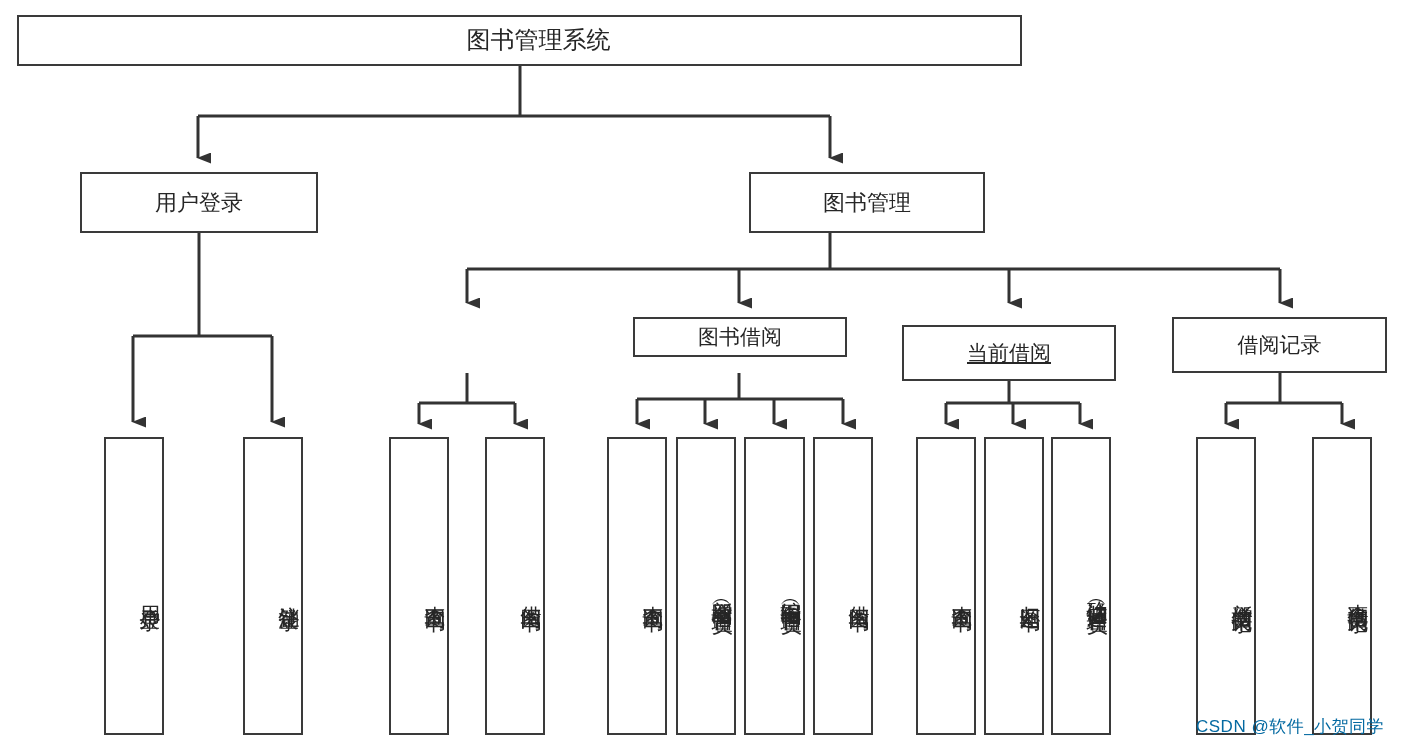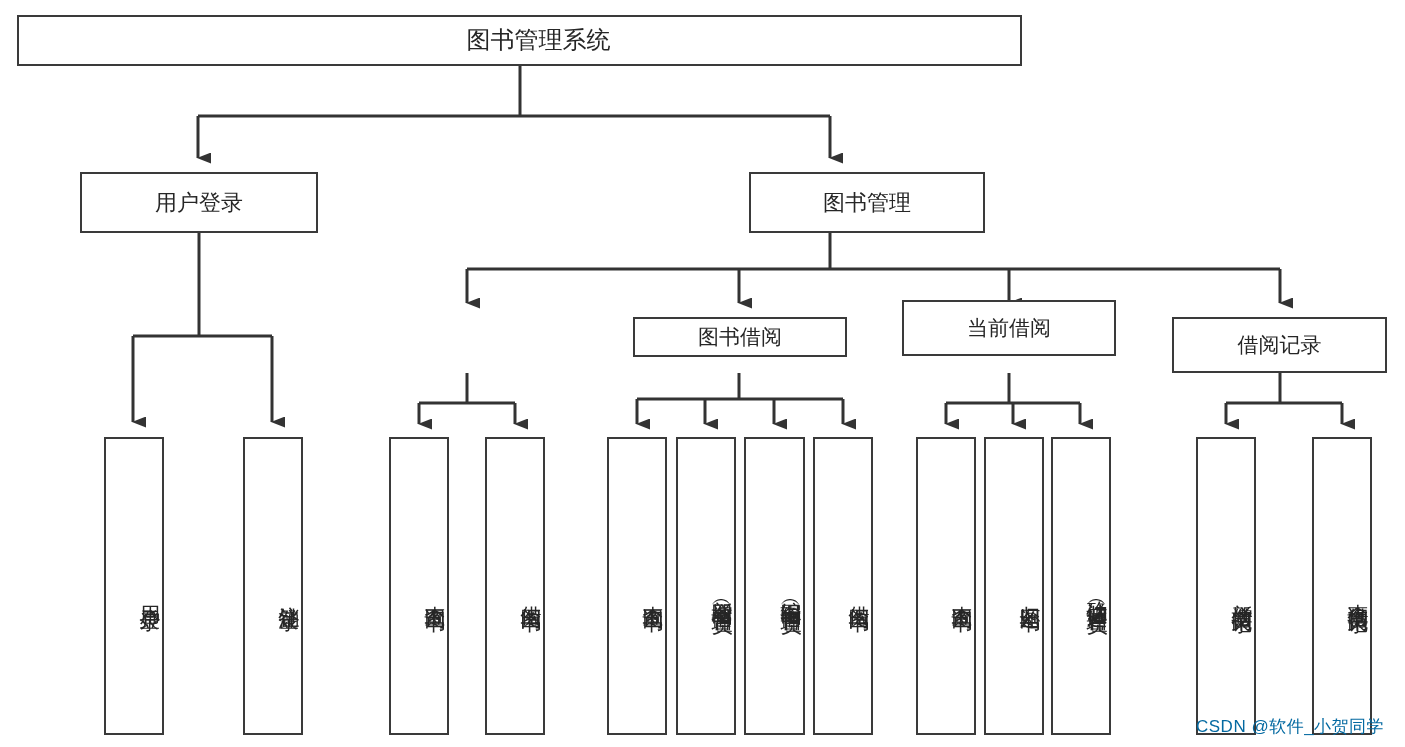--- a/index.html
+++ b/index.html
@@ -133,21 +133,21 @@
   <div class="node lvl2" style="left:80px; top:172px; width:238px; height:61px;">
     <span>用户登录</span>
   </div>
   <div class="node lvl2" style="left:712px; top:172px; width:236px; height:61px;margin-left:37px;">
     <span>图书管理</span>
   </div>
 
   <div class="node lvl3" style="left:633px; top:317px; width:214px; height:40px;">
     <span>图书借阅</span>
   </div>
-  <div class="node lvl3" style="left:902px; top:300px; width:214px; height:56px;">
+  <div class="node lvl3" style="left:902px; top:325px; width:214px; height:56px;text-decoration:underline;">
     <span>当前借阅</span>
   </div>
   <div class="node lvl3" style="left:1172px; top:317px; width:215px; height:56px;">
     <span>借阅记录</span>
   </div>
 
   <div class="node leaf" style="left:104px; top:437px; width:60px; height:298px;">
     <span class="vtext">用户登录</span>
   </div>
   <div class="node leaf" style="left:243px; top:437px; width:60px; height:298px;">

